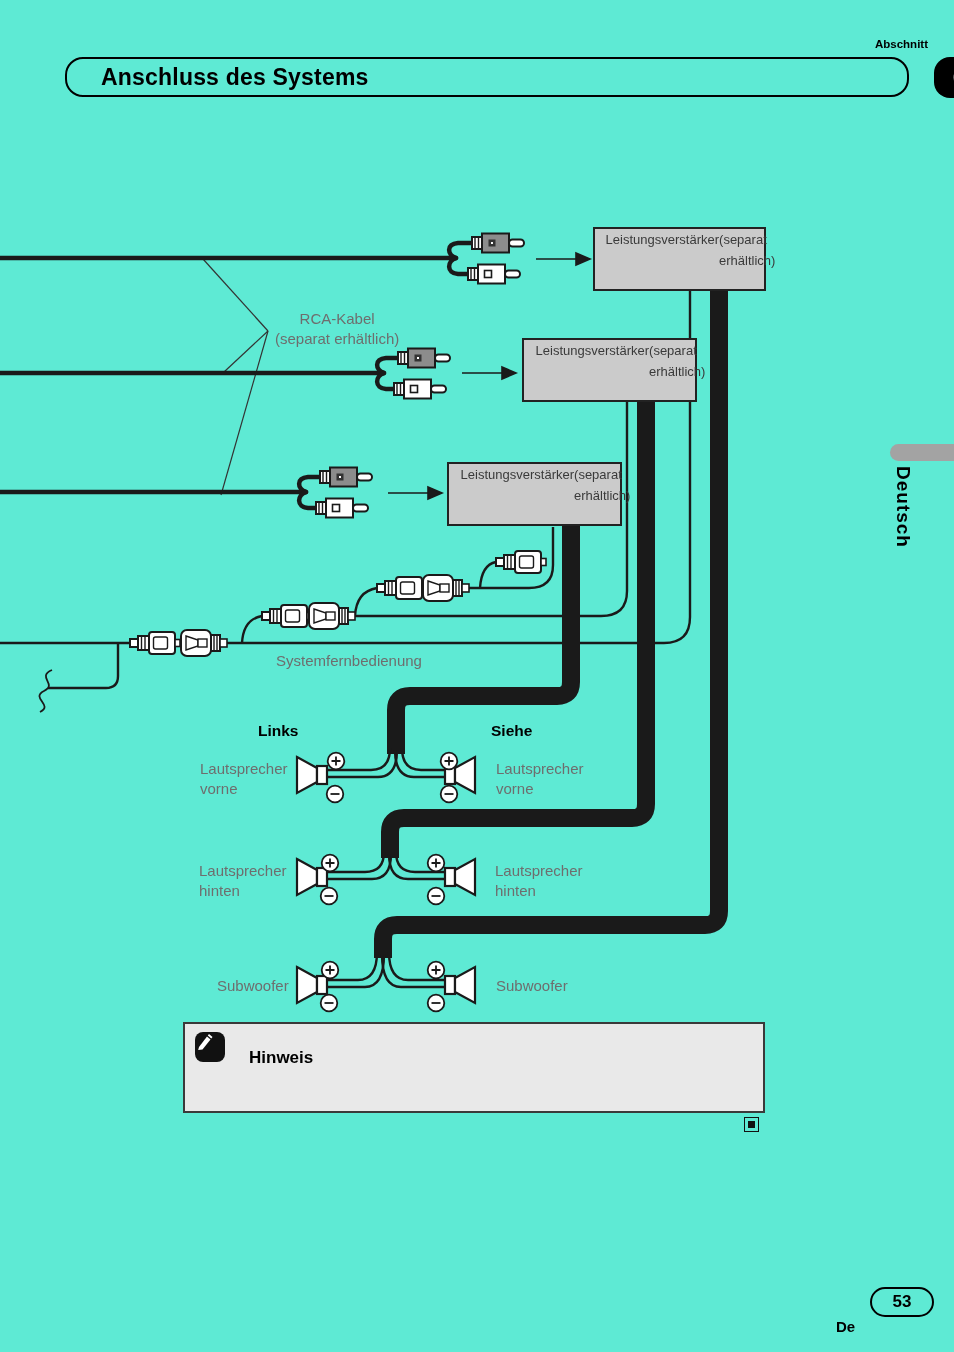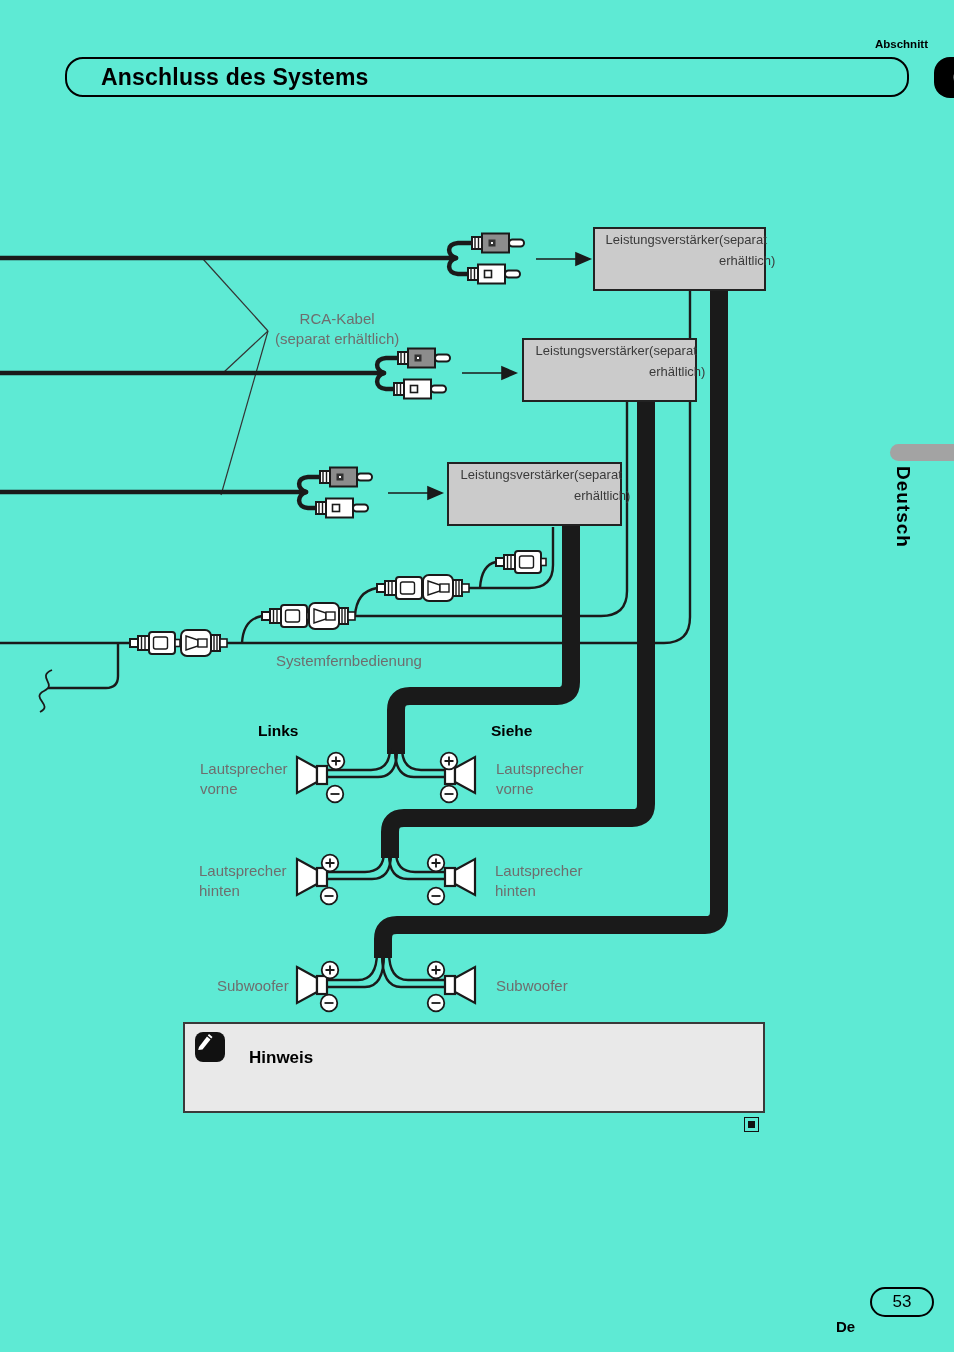--- a/index.html
+++ b/index.html
@@ -38,21 +38,21 @@
   #note-icon{position:absolute;top:8px;left:10px;width:30px;height:30px;background:#111;border-radius:8px;
              display:flex;align-items:center;justify-content:center;}
   #note-title{position:absolute;top:12px;left:64px;font-size:17px;font-weight:bold;color:#000;margin-top:12px;}
   #note-body{position:absolute;top:43px;left:7px;width:566px;font-size:15px;line-height:19px;color:#555;}
   #end-marker{top:1117px;left:744px;width:13px;height:13px;border:1.8px solid #111;
               display:flex;align-items:center;justify-content:center;}
   #end-marker .inner{width:7px;height:7px;background:#111;}
   
   #footer-lang{top:1294px;left:836px;font-size:15px;font-weight:bold;color:#000;margin-top:24px;}
   #footer-page{top:1287px;left:870px;width:60px;height:26px;border:2.5px solid #000;border-radius:15px;
-               display:flex;align-items:center;justify-content:center;font-size:17px;font-weight:normal;color:#000;}
+               display:flex;align-items:center;justify-content:center;font-size:17px;font-weight:bold;color:#000;}
   svg{position:absolute;top:0;left:0;}
 </style>
 </head>
 <body>
 
 <div id="page">
 
   <svg width="954" height="1352" viewBox="0 0 954 1352">
     <defs>
 

